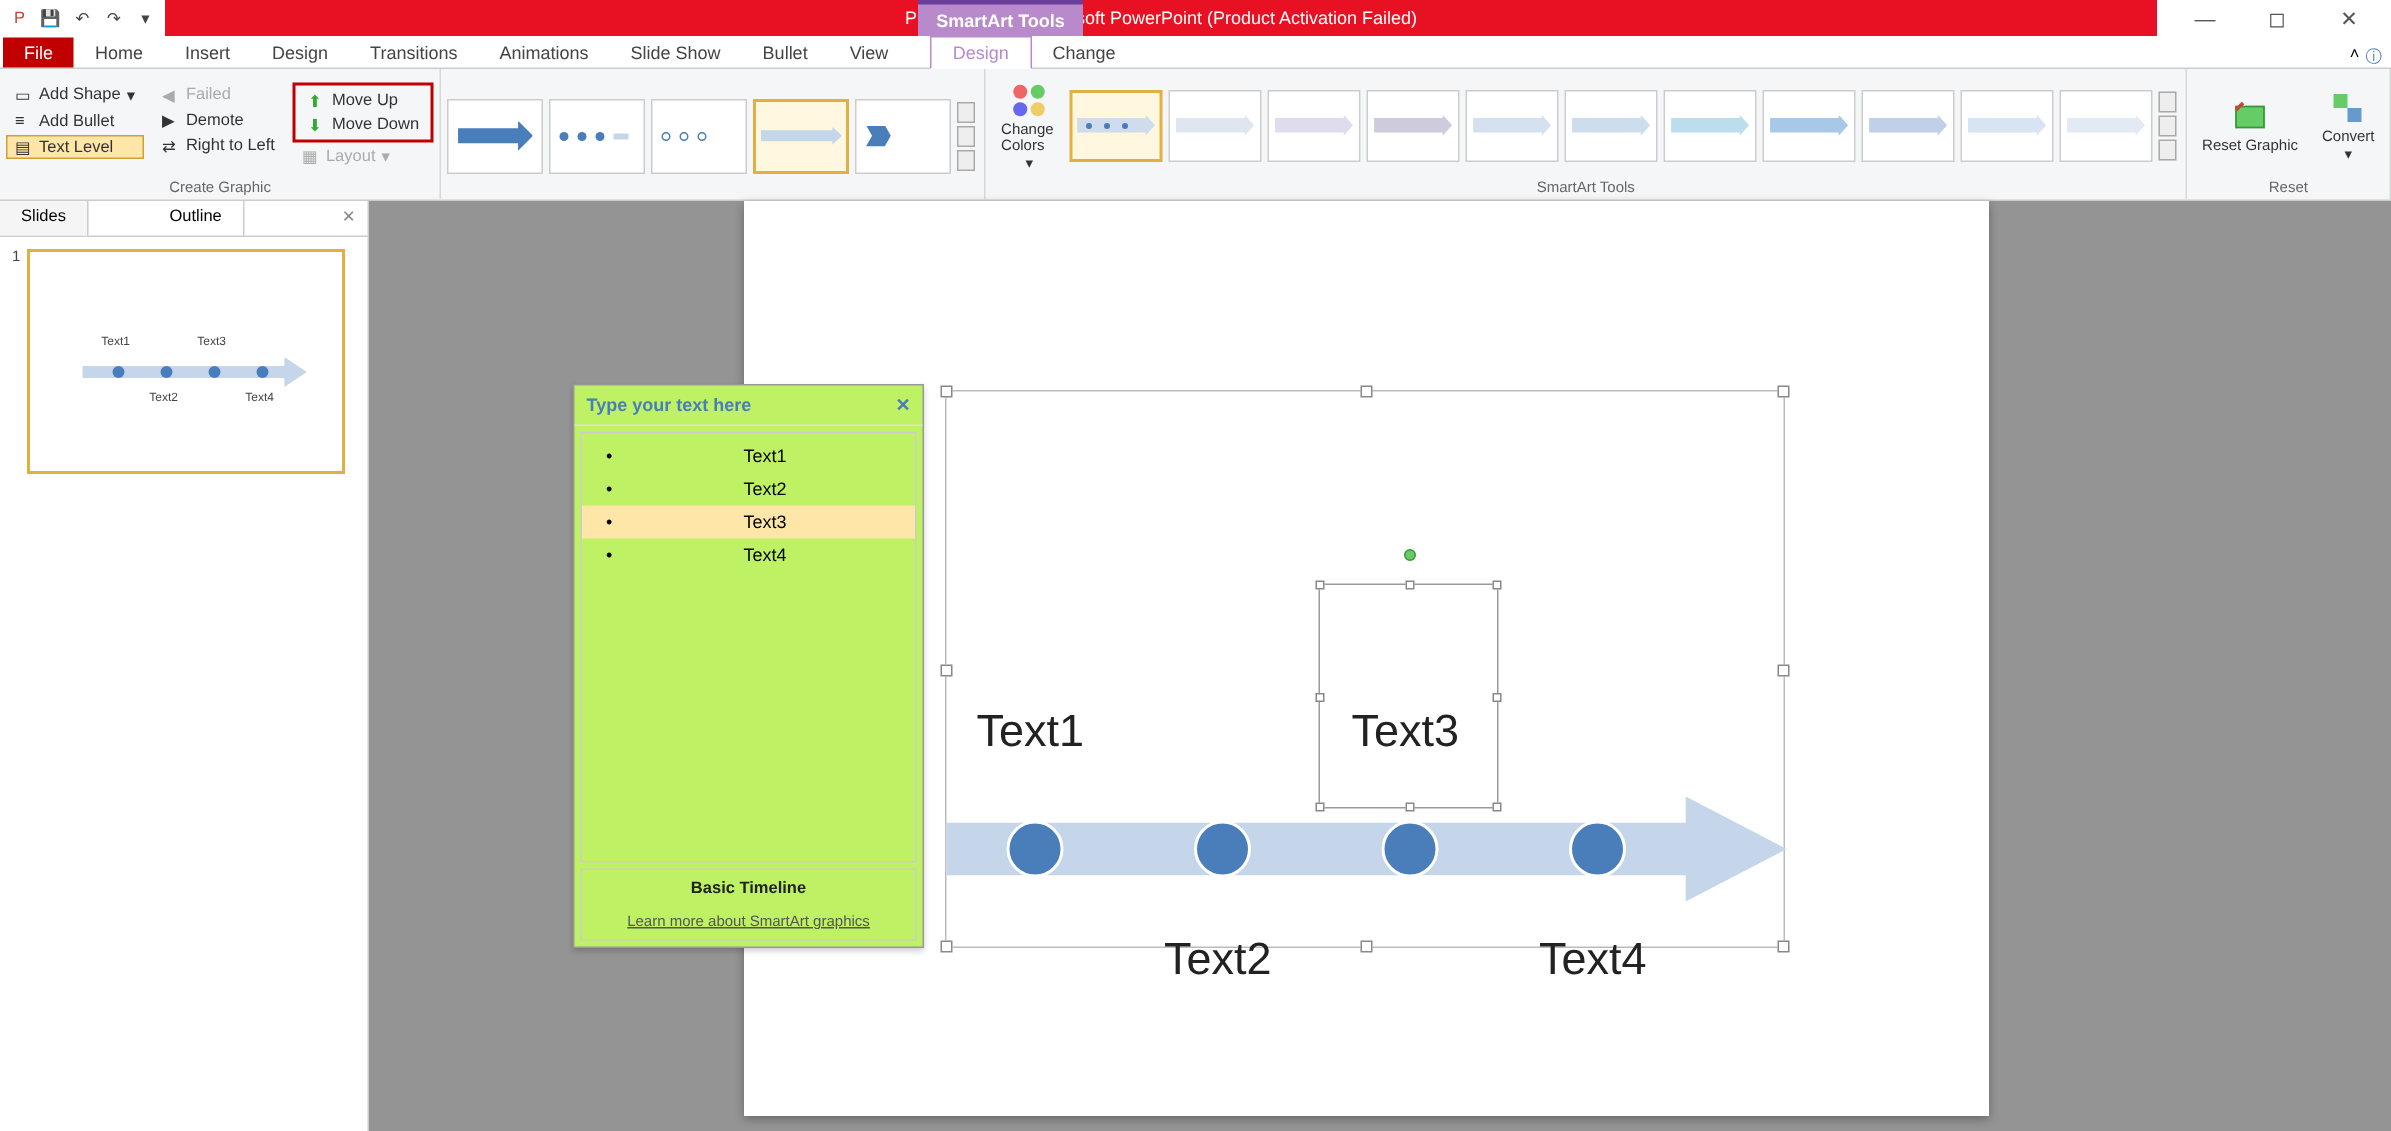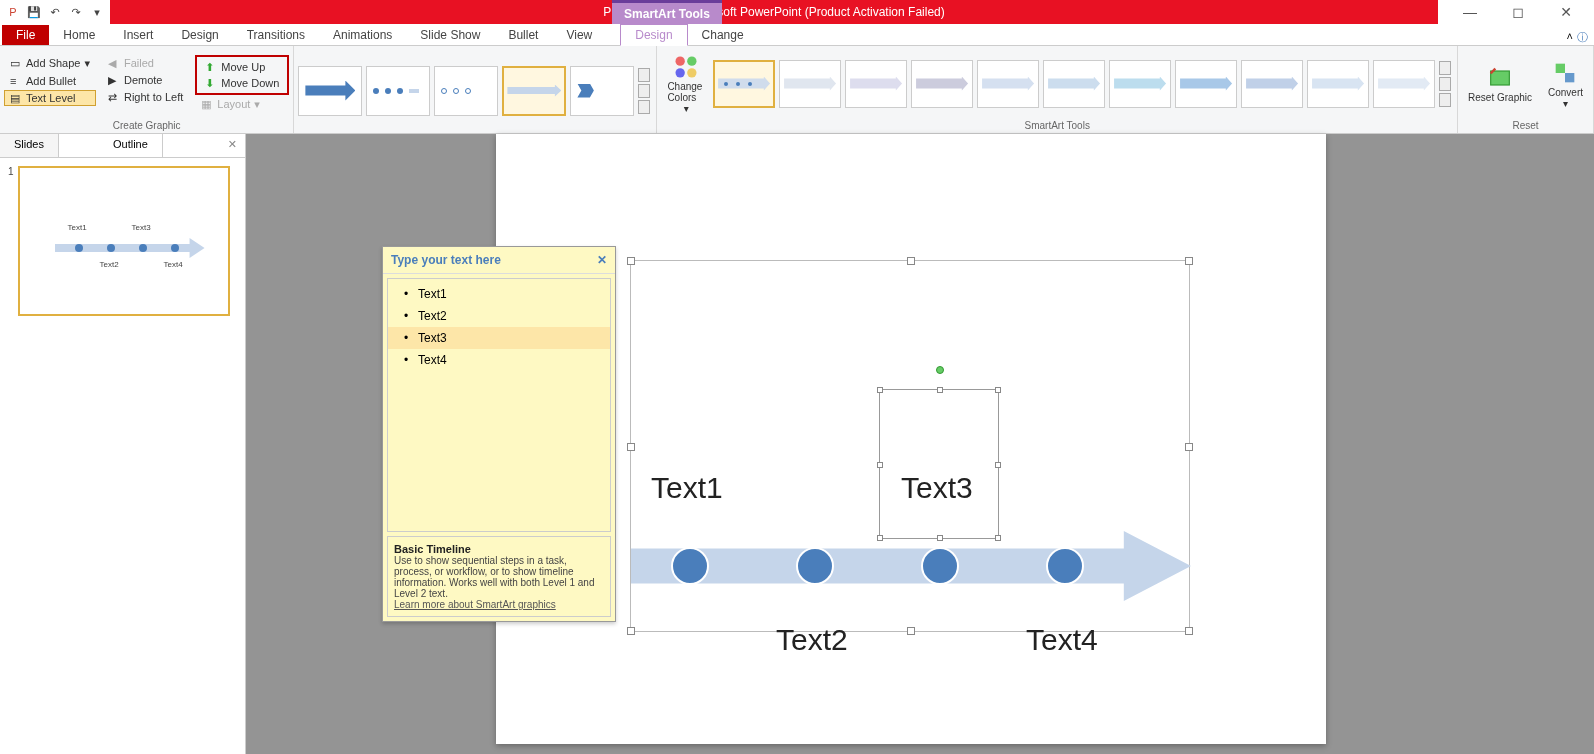--- a/index.html
+++ b/index.html
@@ -69,21 +69,21 @@
 .sp-close { margin-left: auto; padding: 4px 8px; color: #888; }
 .slide-thumb-wrap { padding: 8px; display: flex; gap: 4px; }
 .slide-num { font-size: 10px; color: #444; }
 .slide-thumb { width: 212px; height: 150px; border: 2px solid #e0b040; background: #fff; position: relative; }
 
 
 .canvas-area { flex: 1; background: #949494; position: relative; }
 .slide-canvas { position: absolute; left: 250px; top: 0; width: 830px; height: 610px; background: #fff; box-shadow: 0 2px 6px rgba(0,0,0,0.3); }
 
 
-.textpane { position: absolute; left: 136px; top: 112px; width: 234px; height: 376px; background: #fef9c3; border: 1px solid #999; box-shadow: 0 2px 4px rgba(0,0,0,0.2); display: flex; flex-direction: column; }
+.textpane { position: absolute; left: 136px; top: 122px; width: 234px; height: 376px; background: #bef264; border: 1px solid #999; box-shadow: 0 2px 4px rgba(0,0,0,0.2); display: flex; flex-direction: column; text-align: center; }
 .textpane-hdr { padding: 6px 8px; color: #4a7ebb; font-weight: 600; border-bottom: 1px solid #ddd; display: flex; justify-content: space-between; font-size: 12px; }
 .textpane-list { flex: 1; border: 1px solid #ccc; margin: 4px; padding: 4px 0; }
 .tp-item { padding: 4px 8px 4px 30px; position: relative; font-size: 12px; }
 .tp-item::before { content: "•"; position: absolute; left: 16px; }
 .tp-item.sel { background: #fde6a8; }
 .textpane-desc { border: 1px solid #ccc; margin: 0 4px 4px 4px; padding: 6px; font-size: 10px; color: #444; }
 .textpane-desc b { font-size: 11px; color: #222; }
 .textpane-desc a { color: #4a6; text-decoration: underline; font-size: 10px; color: #555; }
 
 
@@ -378,18 +378,18 @@
         <span>✕</span>
       </div>
       <div class="textpane-list">
         <div class="tp-item">Text1</div>
         <div class="tp-item">Text2</div>
         <div class="tp-item sel">Text3</div>
         <div class="tp-item">Text4</div>
       </div>
       <div class="textpane-desc">
         <b>Basic Timeline</b><br>
-        <span>Use to show sequential steps in a task, process, or workflow, or to show timeline information. Works well with both Level 1 and Level 2 text.</span><br>
+        <br>
         <a>Learn more about SmartArt graphics</a>
       </div>
     </div>
   </div>
 </div>
 
 </body></html>

